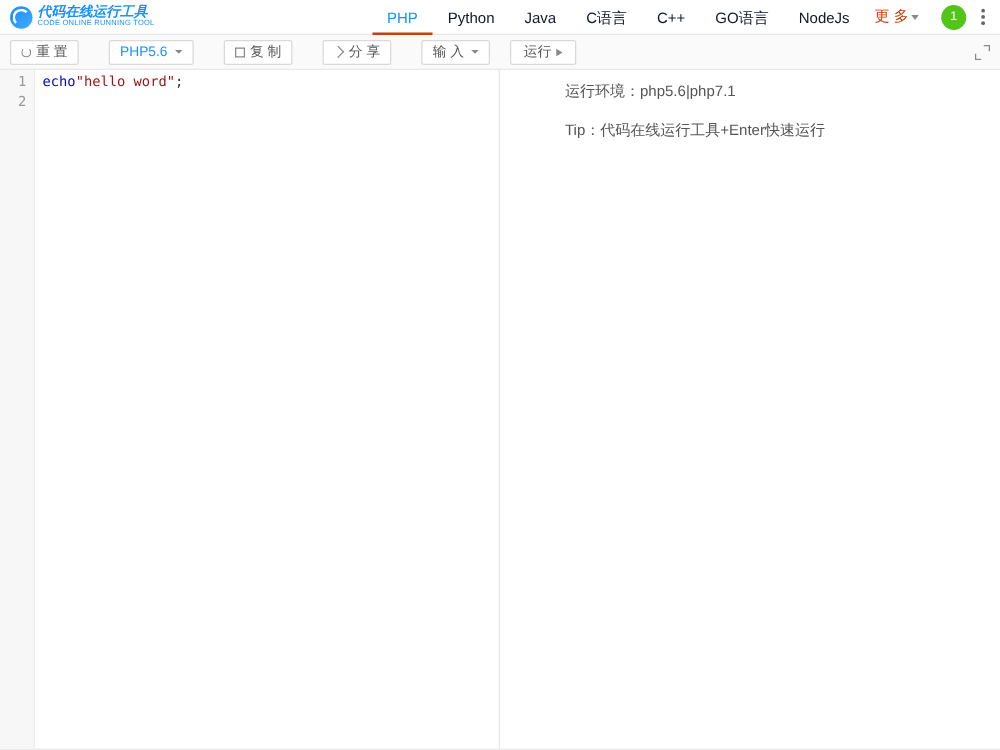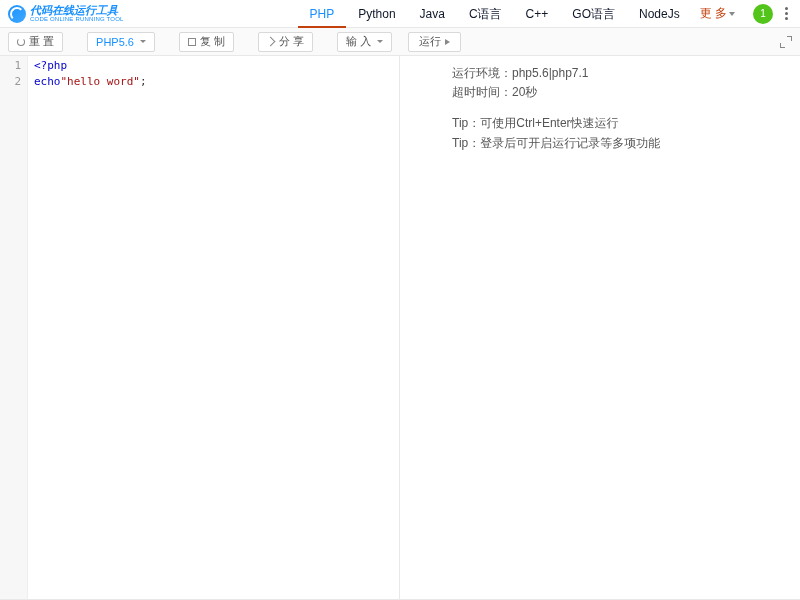--- a/index.html
+++ b/index.html
@@ -121,25 +121,22 @@
   </div>
 </div>
 
 <div class="main">
   <div class="editor-pane">
     <div class="gutter">
       <div>1</div>
       <div>2</div>
     </div>
     <div class="code-area">
-      <div class="code-line"><span class="kw">&lt;?php</span></div>
       <div class="code-line"><span class="kw">echo</span><span class="str">"hello word"</span>;</div>
     </div>
   </div>
   <div class="output-pane">
     <p>运行环境：php5.6|php7.1</p>
-    <p>超时时间：20秒</p>
     <div class="tip-block">
-      <p>Tip：可使用Ctrl+Enter快速运行</p>
-      <p>Tip：登录后可开启运行记录等多项功能</p>
+      <p>Tip：代码在线运行工具+Enter快速运行</p>
     </div>
   </div>
 </div>
 
 </body></html>

